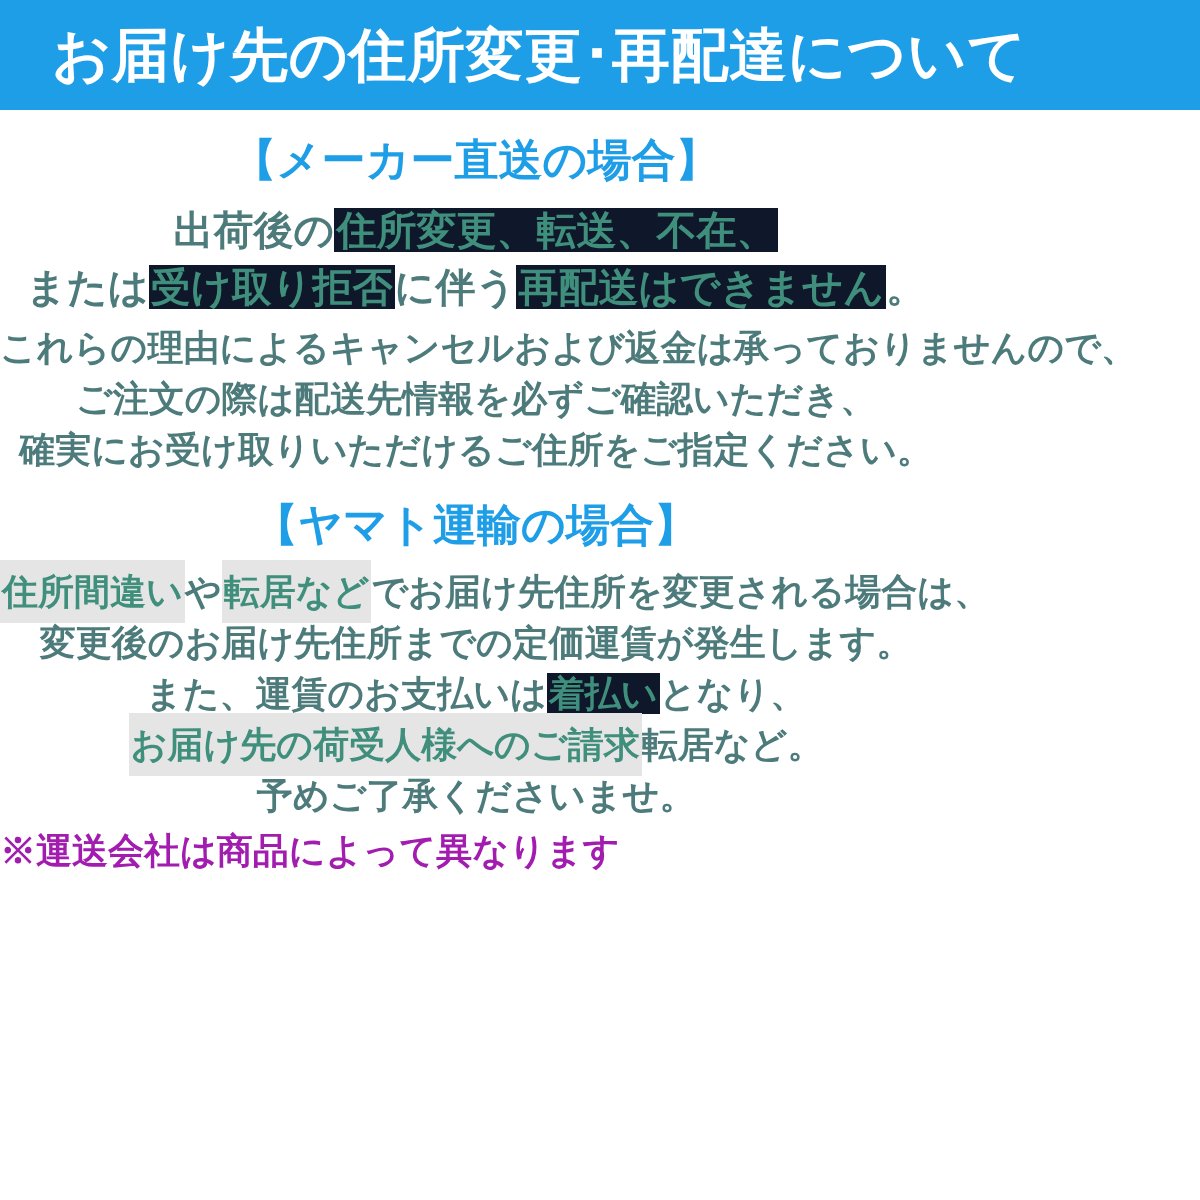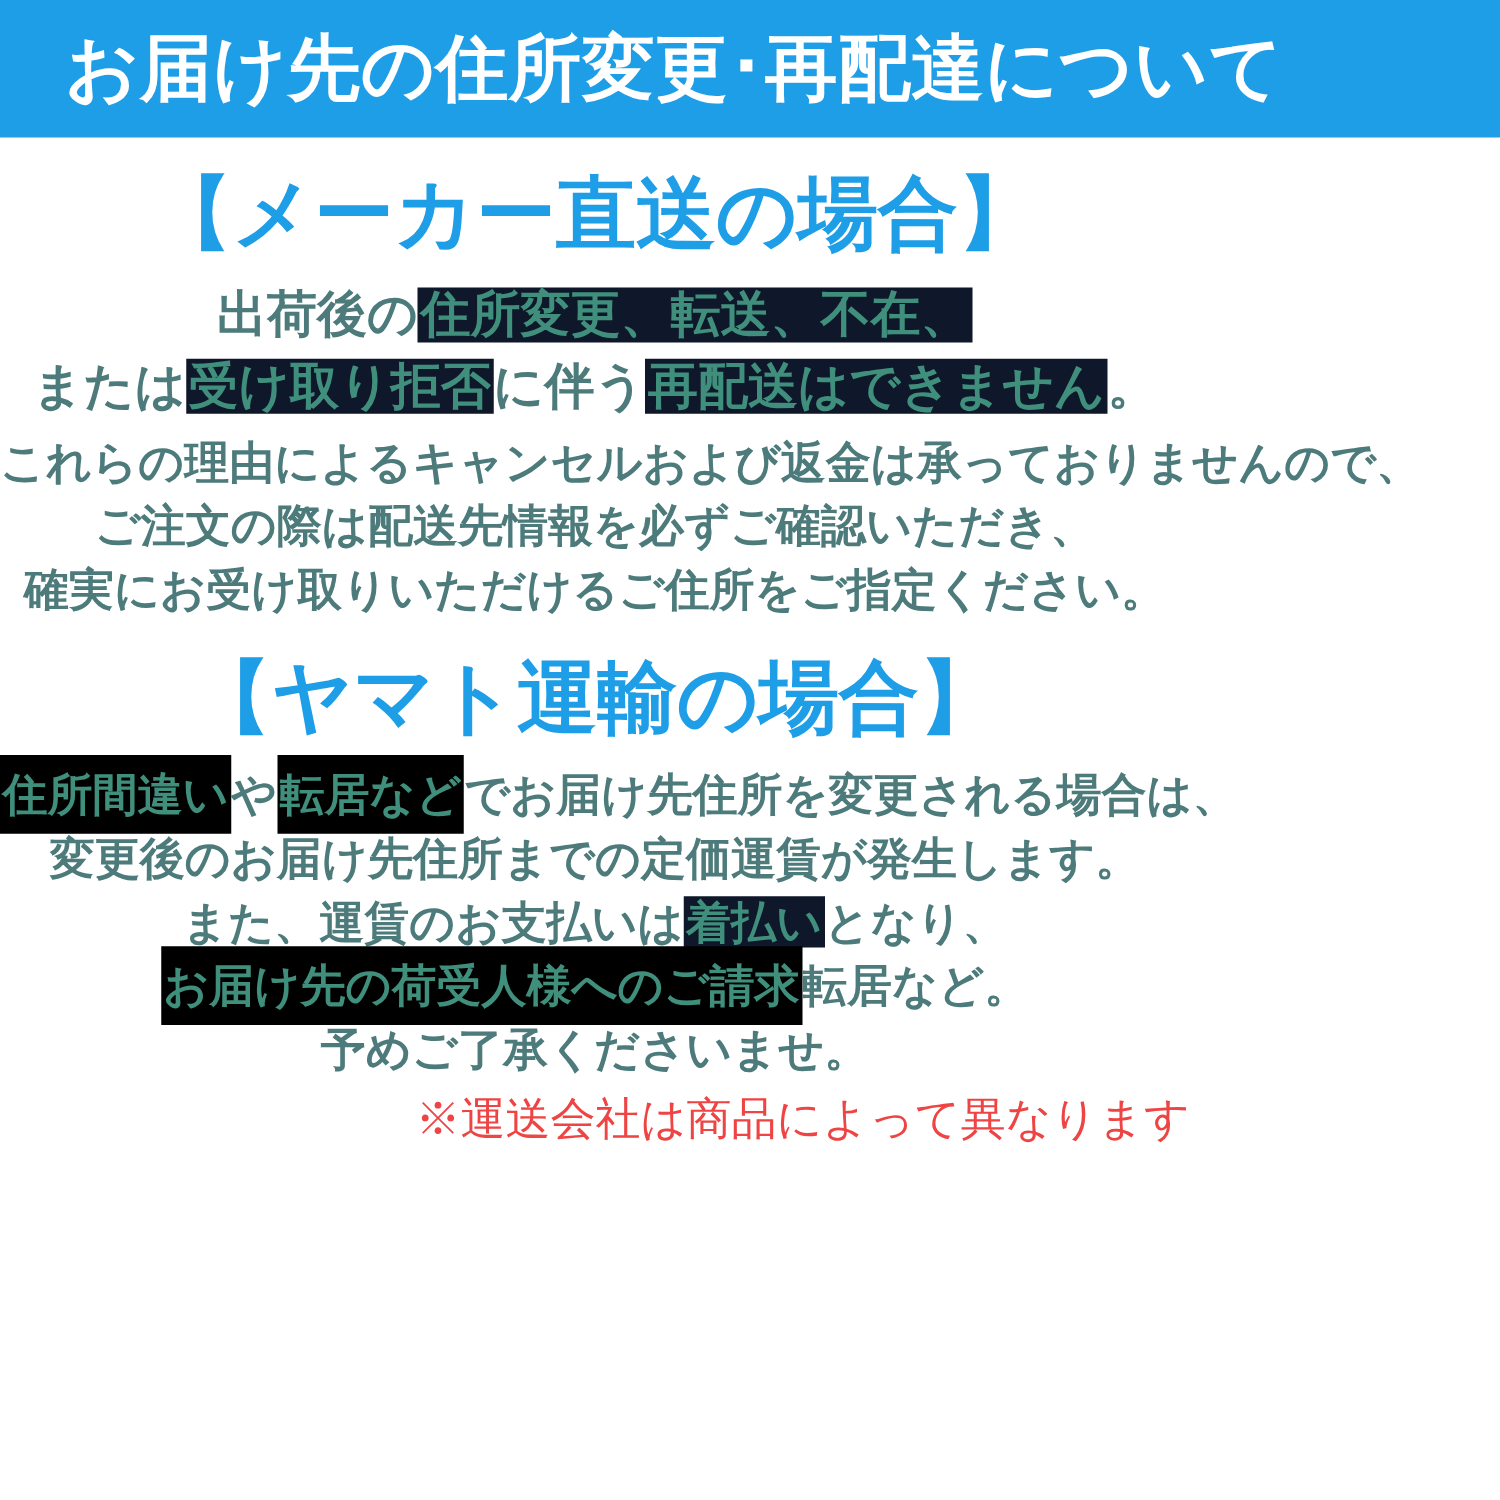--- a/index.html
+++ b/index.html
@@ -40,21 +40,21 @@
   }
 
   
   .content {
     padding: 0;
     text-align: center;
   }
 
   .section-heading {
     color: #1f9ee8;
-    font-size: 64px;
+    font-size: 44px;
     font-weight: 700;
     text-align: center;
     margin: 26px 0 18px 0;
     line-height: 1.1;
   }
   .section-heading.second {
     margin-bottom: 16px;
   }
 
   .line {
@@ -64,34 +64,34 @@
     text-align: center;
     line-height: 1.42;
     white-space: nowrap;
     margin: 0;
   }
   .line.small {
     font-size: 36px;
   }
 
   .hl-green {
-    background: #000000;
+    background: #e5e5e5;
     color: #3f8f7c;
     padding: 11px 2px;
   }
   .hl-pink-accent {
     background: #0f172a;
     color: #3f8f7c;
     padding: 0 2px;
   }
   .note {
-    color: #ef4444;
+    color: #a21caf;
     font-size: 36px;
-    font-weight: 400;
-    text-align: right;
+    font-weight: 700;
+    text-align: left;
     line-height: 1.35;
     margin: 0;
   }
 
   .spacer-sm { height: 6px; }
 </style>
 </head>
 <body>
 
 <div class="page">

